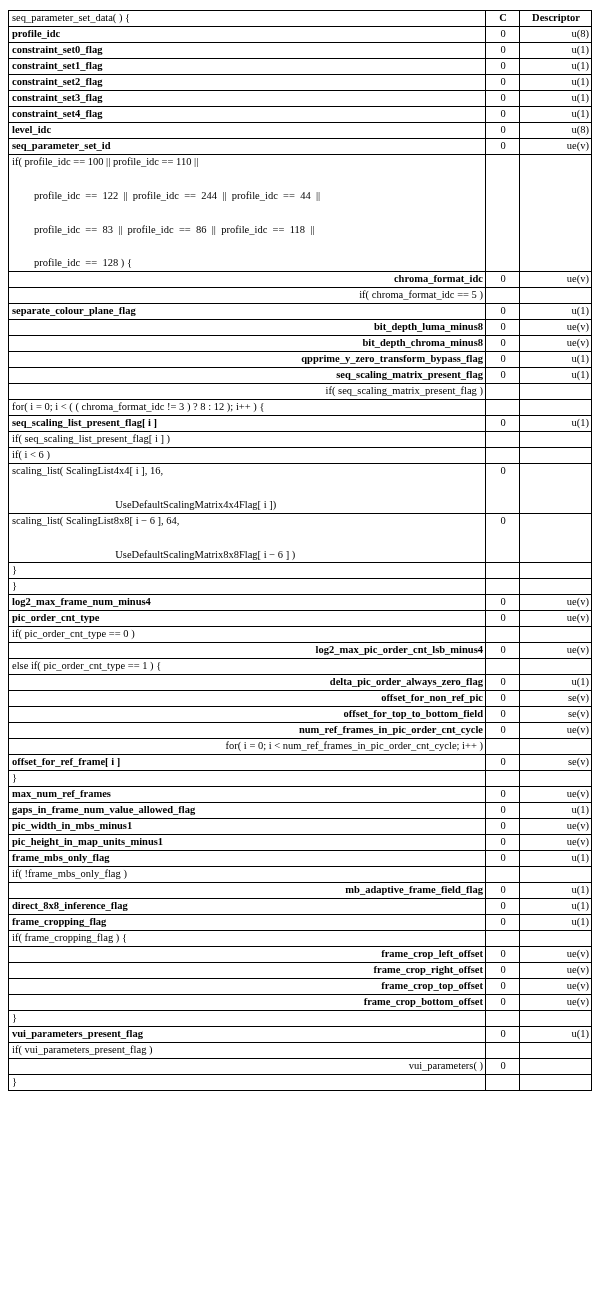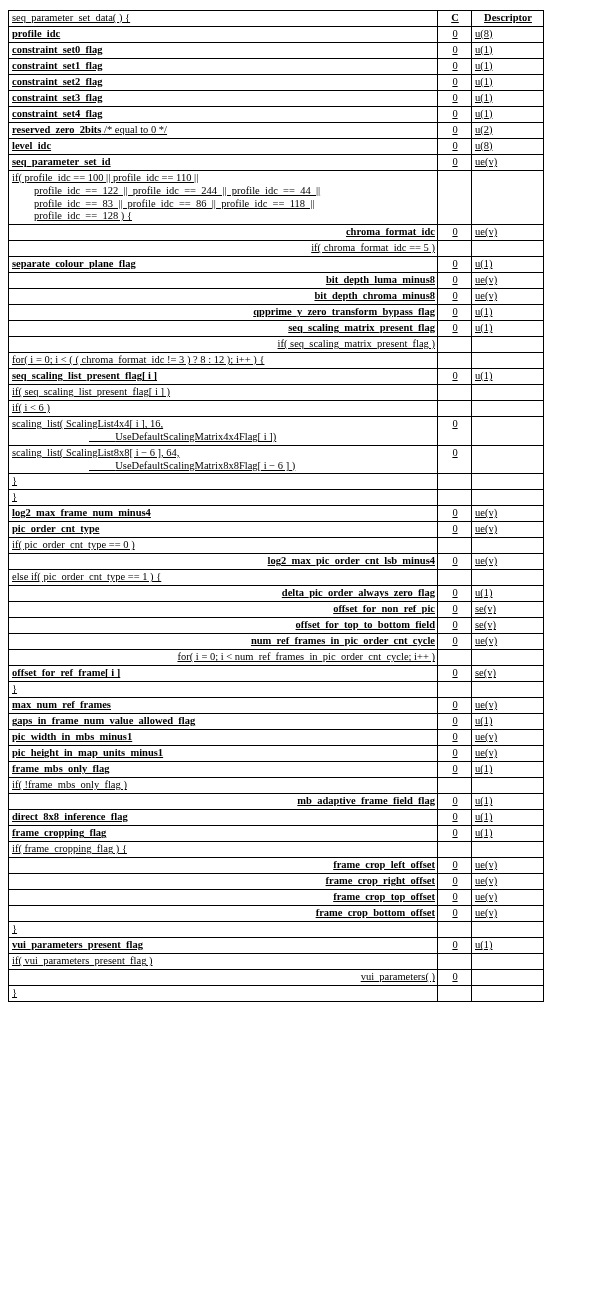--- a/index.html
+++ b/index.html
@@ -12,49 +12,48 @@
     height: 1315px;
     font-family: "Liberation Serif", serif;
     color: #000000;
   }
   #syntax-wrap {
     padding: 10px 8px 8px 8px;
     box-sizing: border-box;
   }
   table.syntax {
     border-collapse: collapse;
-    width: 536px;
+    width: 584px;
     table-layout: fixed;
     border: 1px solid #000;
-    text-decoration: underline;
   }
   table.syntax td {
     border: 1px solid #000;
     padding: 1px 2px 1px 3px;
     font-size: 10.5px;
     line-height: 1.22;
     vertical-align: top;
     height: 13px;
   }
   td.c-col {
     width: 34px;
     text-align: center;
     font-size: 10.5px;
   }
   td.d-col {
     width: 72px;
-    text-align: left;
+    text-align: right;
     font-size: 10.5px;
   }
   td.hdr {
     font-weight: bold;
     text-align: center;
   }
   .b { font-weight: bold; }
-  .mono-ind { white-space: pre-wrap; }
+  .mono-ind { white-space: pre-wrap; margin-top: 21px; }
   .i0 { padding-left: 3px; }
   .i1 { padding-left: 14px; }
   .i2 { padding-left: 25px; text-align: right; }
   .i3 { padding-left: 36px; }
   .i4 { padding-left: 47px; }
   .i5 { padding-left: 58px; }
   .i6 { padding-left: 69px; }
   .cont { display: block; }
 </style>
 </head>
@@ -97,25 +96,20 @@
           <td class="i1"><span class="b">constraint_set3_flag</span></td>
           <td class="c-col">0</td>
           <td class="d-col">u(1)</td>
         </tr>
         <tr>
           <td class="i1"><span class="b">constraint_set4_flag</span></td>
           <td class="c-col">0</td>
           <td class="d-col">u(1)</td>
         </tr>
         <tr>
-          <td class="i1"><span class="b">reserved_zero_2bits</span><span>  /* equal to 0 */</span></td>
-          <td class="c-col">0</td>
-          <td class="d-col">u(2)</td>
-        </tr>
-        <tr>
           <td class="i1"><span class="b">level_idc</span></td>
           <td class="c-col">0</td>
           <td class="d-col">u(8)</td>
         </tr>
         <tr>
           <td class="i1"><span class="b">seq_parameter_set_id</span></td>
           <td class="c-col">0</td>
           <td class="d-col">ue(v)</td>
         </tr>
         <tr>

